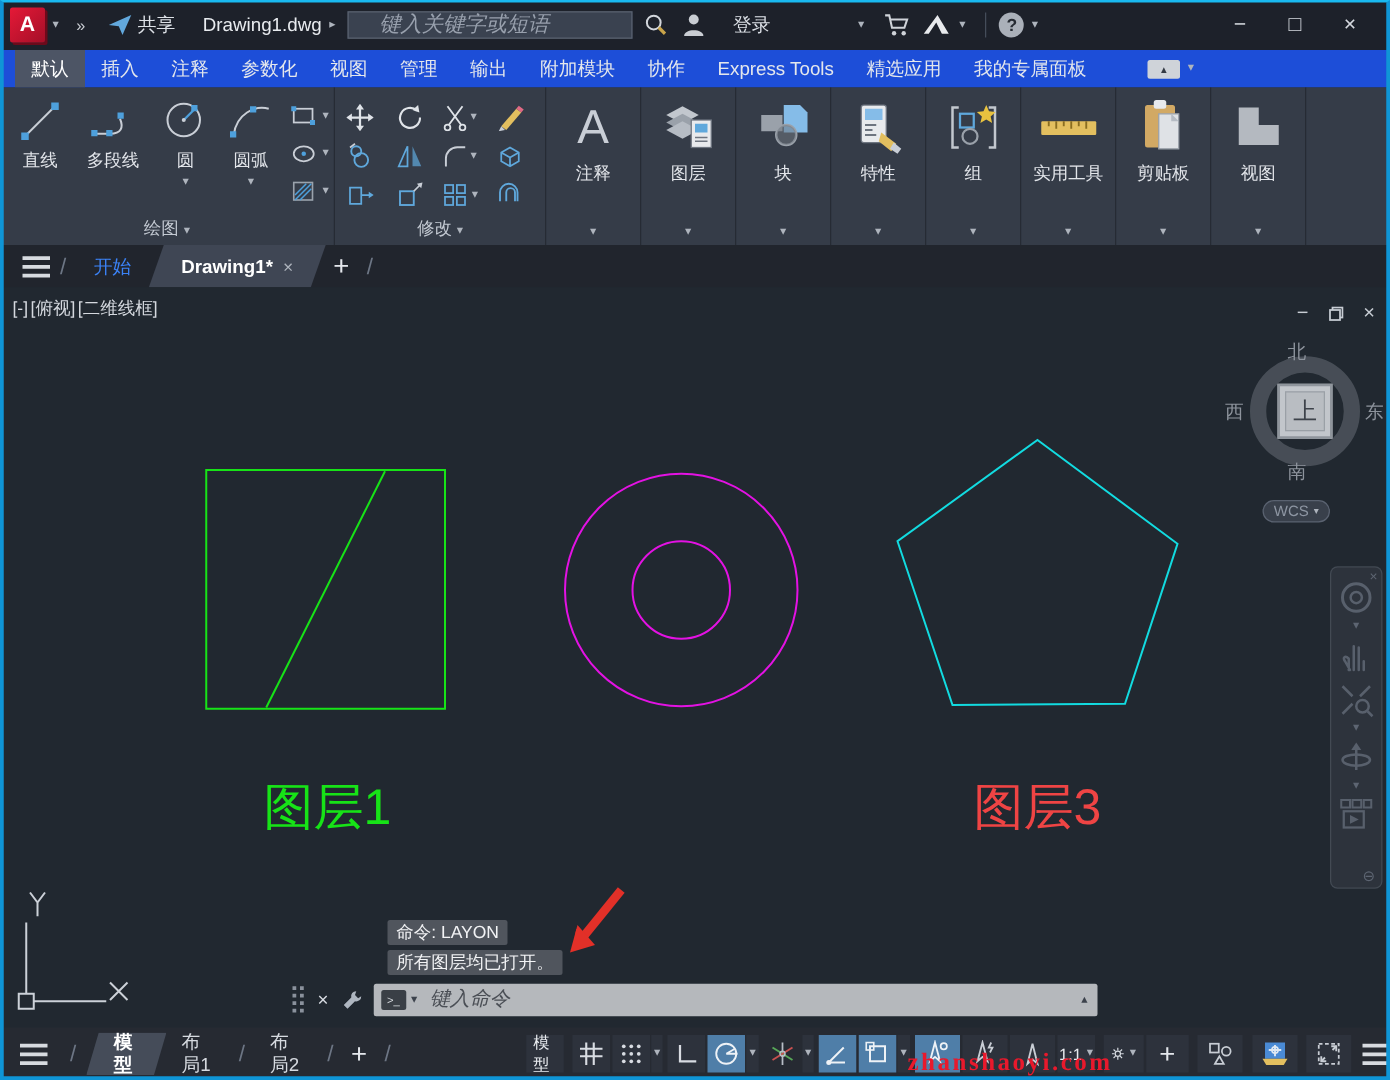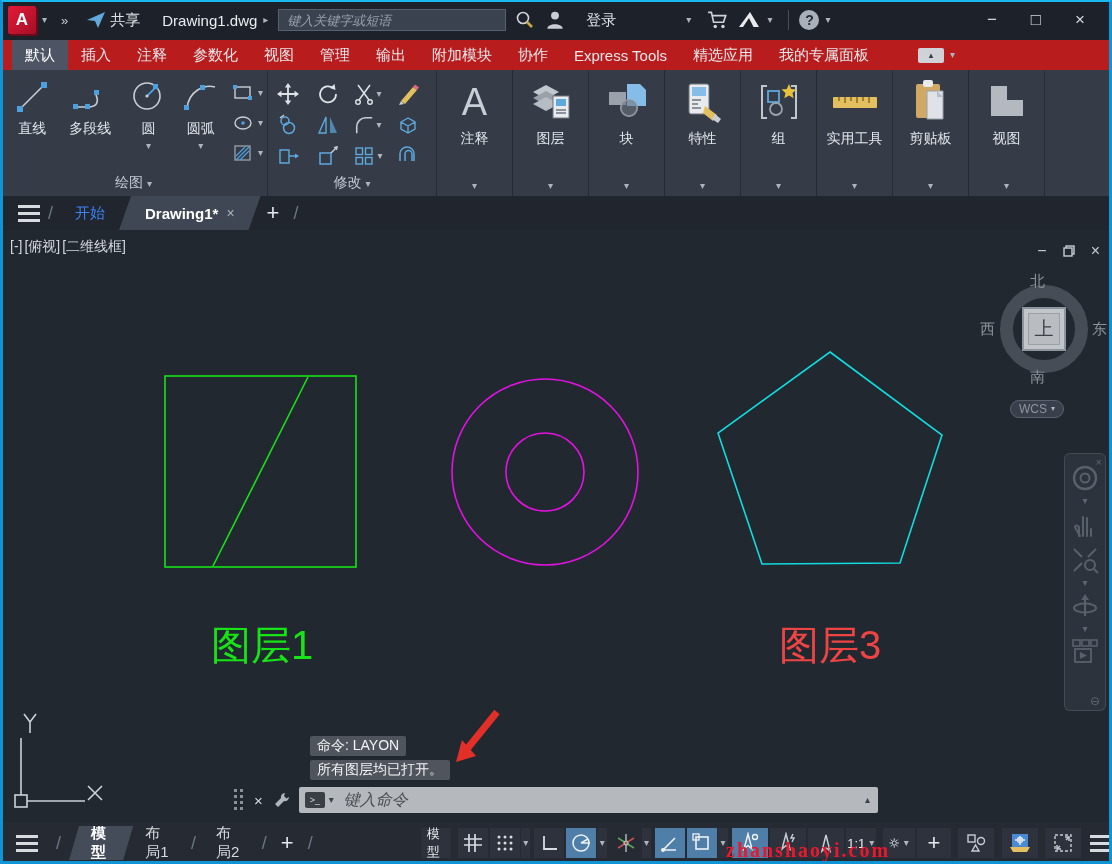--- a/index.html
+++ b/index.html
@@ -13,28 +13,28 @@
   .caret.dark { color:#3c424c; }
 
   
   #frame { position:absolute; inset:0; border:3px solid #0f95d6; border-top:2px solid #19b9f0; pointer-events:none; z-index:90; }
 
   
   #titlebar { left:0; top:0; width:1112px; height:40px; background:#1d212a; padding:0 10px 0 8px; }
   #acad-logo { width:28px; height:28px; background:linear-gradient(135deg,#e51937,#a50f28); border-radius:2px; color:#fff; font-weight:bold; font-size:17px; display:flex; align-items:center; justify-content:center; box-shadow:2px 2px 0 #6d0a1b; }
   .tb-text { color:#dde1e7; font-size:15px; }
   #doc-title { color:#e8ebef; font-size:15px; margin:0 6px 0 22px; }
-  #tb-search { width:228px; height:22px; background:#3a4250; border:1px solid #59616f; color:#f9a8d4; font-size:13px; font-style:italic; padding:0 8px; outline:none; }
+  #tb-search { width:228px; height:22px; background:#3a4250; border:1px solid #59616f; color:#f9a8d4; font-size:17px; font-style:italic; padding:0 24px; outline:none; }
   #tb-search::placeholder { color:#98a0ad; font-style:italic; }
   .winbtn { width:44px; height:30px; display:flex; align-items:center; justify-content:center; color:#d4d8de; font-size:17px; }
   #help-circle { width:20px; height:20px; border-radius:50%; background:#aab0b9; color:#262b33; font-size:14px; font-weight:bold; display:flex; align-items:center; justify-content:center; }
   .tb-divider { width:1px; height:20px; background:#454d5a; margin:0 10px; }
 
   
-  #ribbon-tabs { left:0; top:40px; width:1112px; height:30px; background:#b91c1c; padding-left:12px; }
+  #ribbon-tabs { left:0; top:40px; width:1112px; height:30px; background:#1d4ed8; padding-left:12px; }
   .rtab { color:#e4e7ec; font-size:15px; padding:5px 13px; height:30px; display:flex; align-items:center; }
   .rtab.active { background:#4d5565; color:#fff; }
   #ribbon-collapse { margin-left:36px; display:flex; align-items:center; gap:6px; }
   #ribbon-collapse .box { width:26px; height:15px; background:#cfd3d9; border-radius:2px; display:flex; align-items:center; justify-content:center; color:#343a44; font-size:9px; }
 
   
   #ribbon-body { left:0; top:70px; width:1112px; height:126px; background:#353c48; display:flex; }
   .panel { position:relative; height:126px; border-right:1px solid #262b34; display:flex; flex-direction:column; }
   .panel-title { position:absolute; bottom:4px; left:0; right:0; text-align:center; color:#c3c9d2; font-size:14px; }
   .bigpanel { width:76px; align-items:center; }

